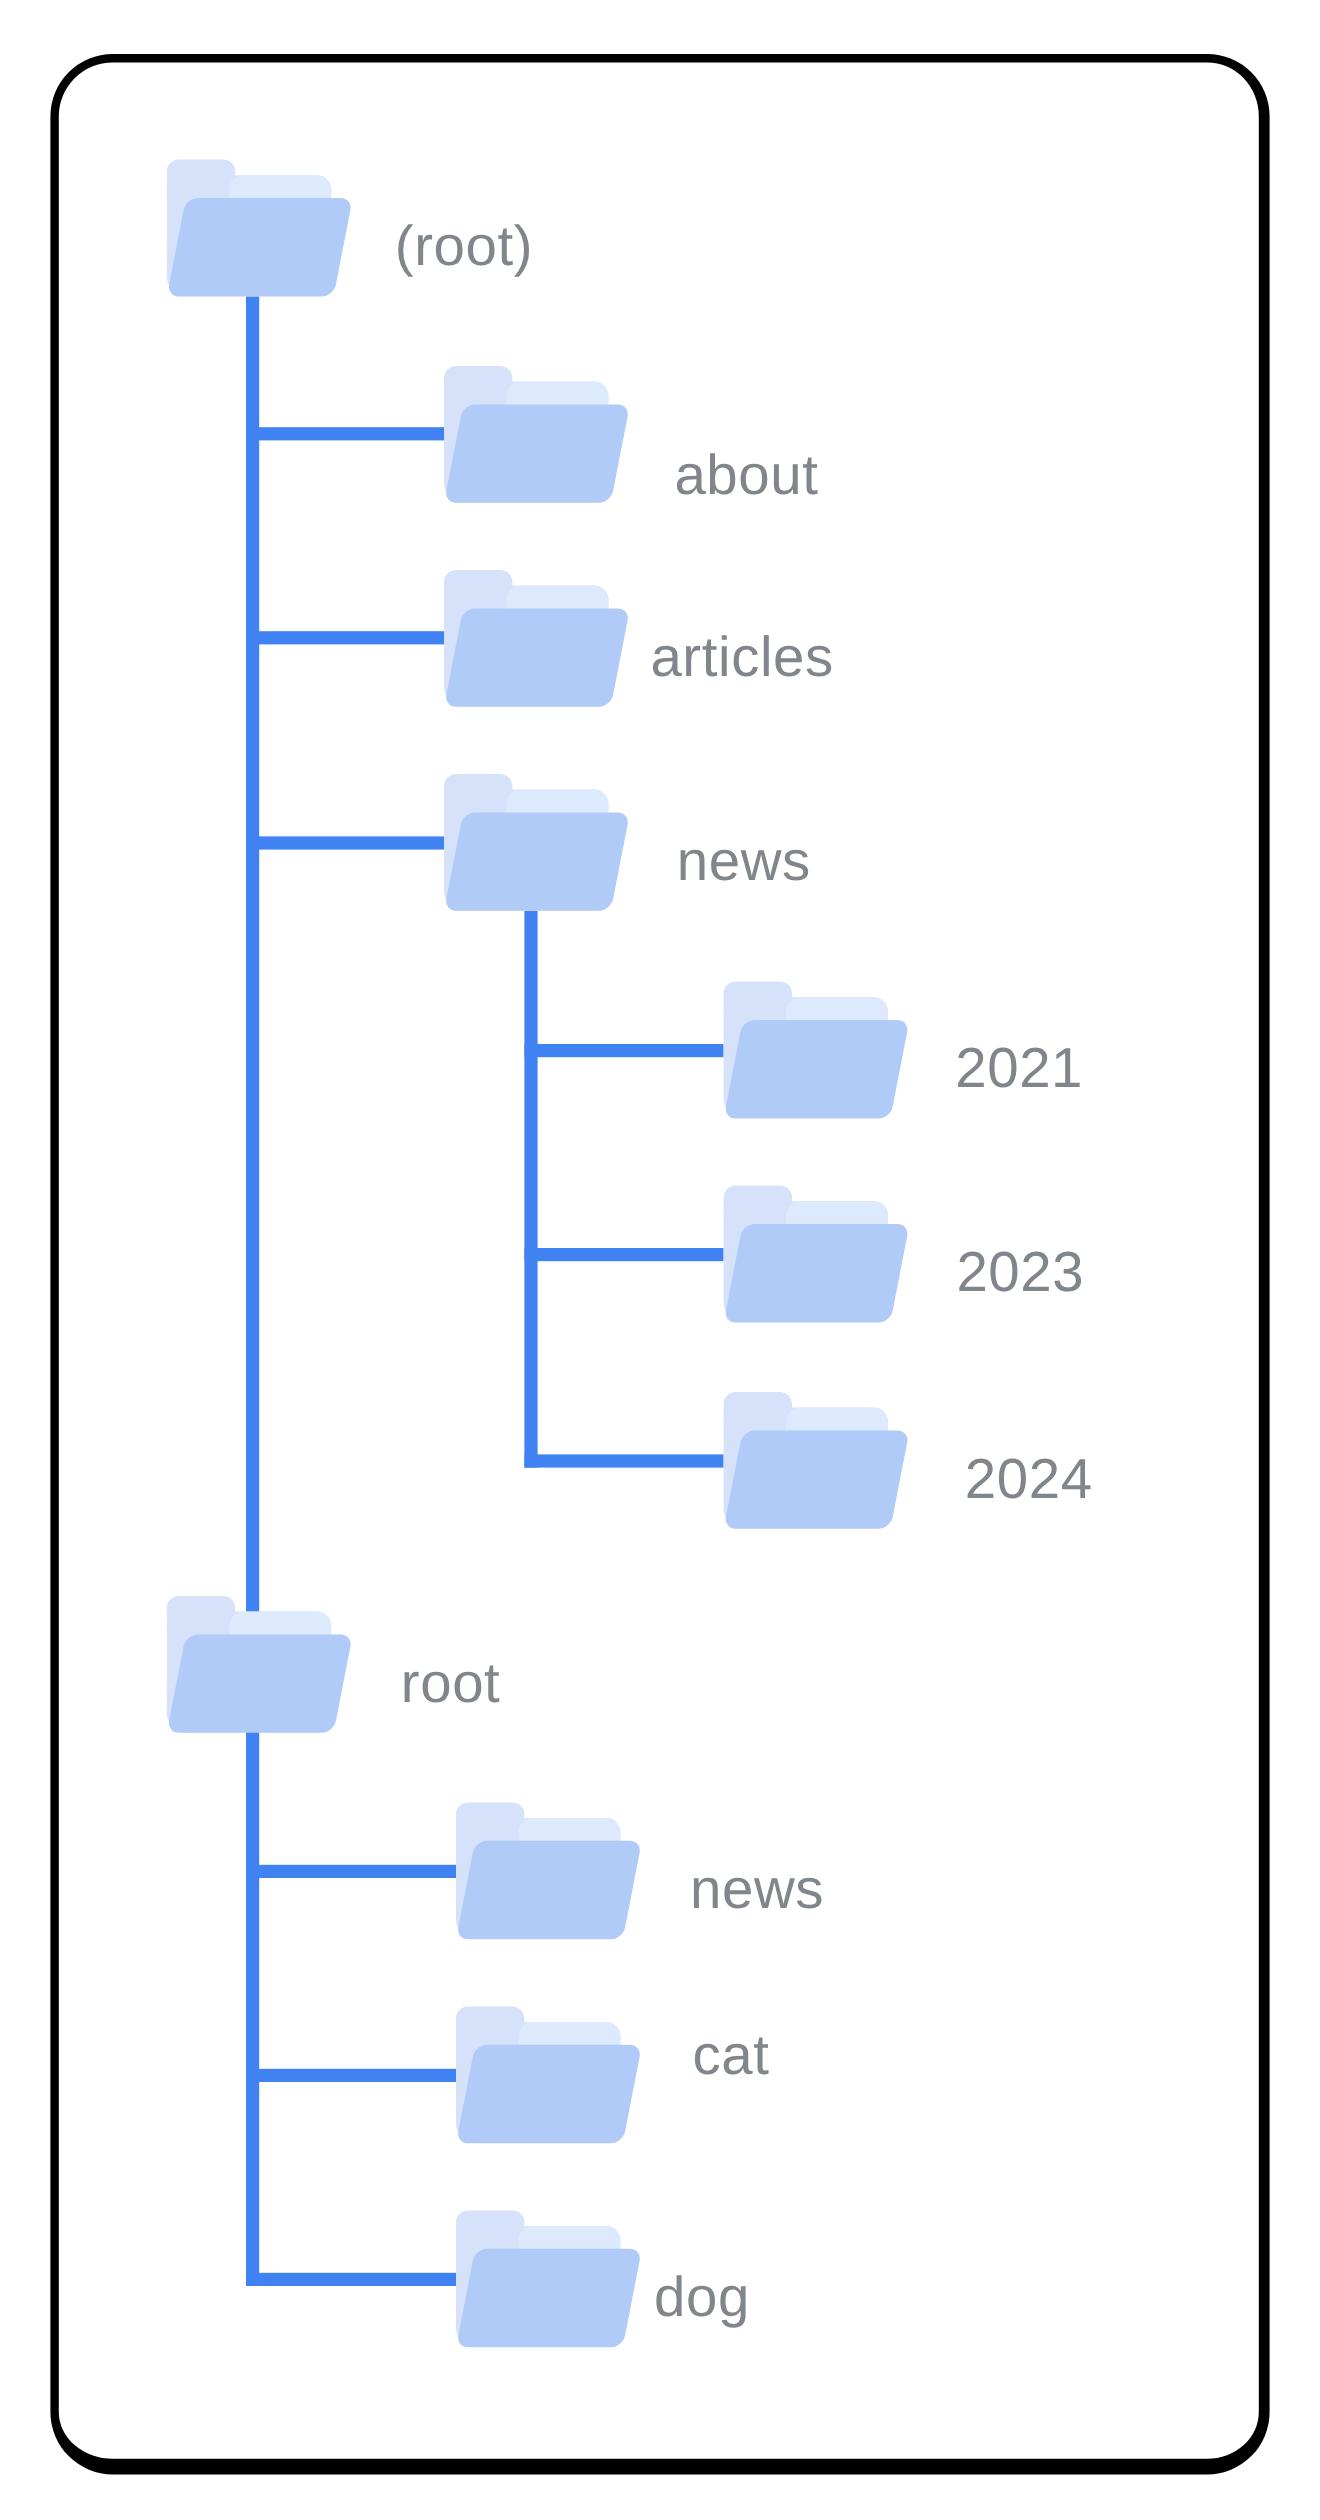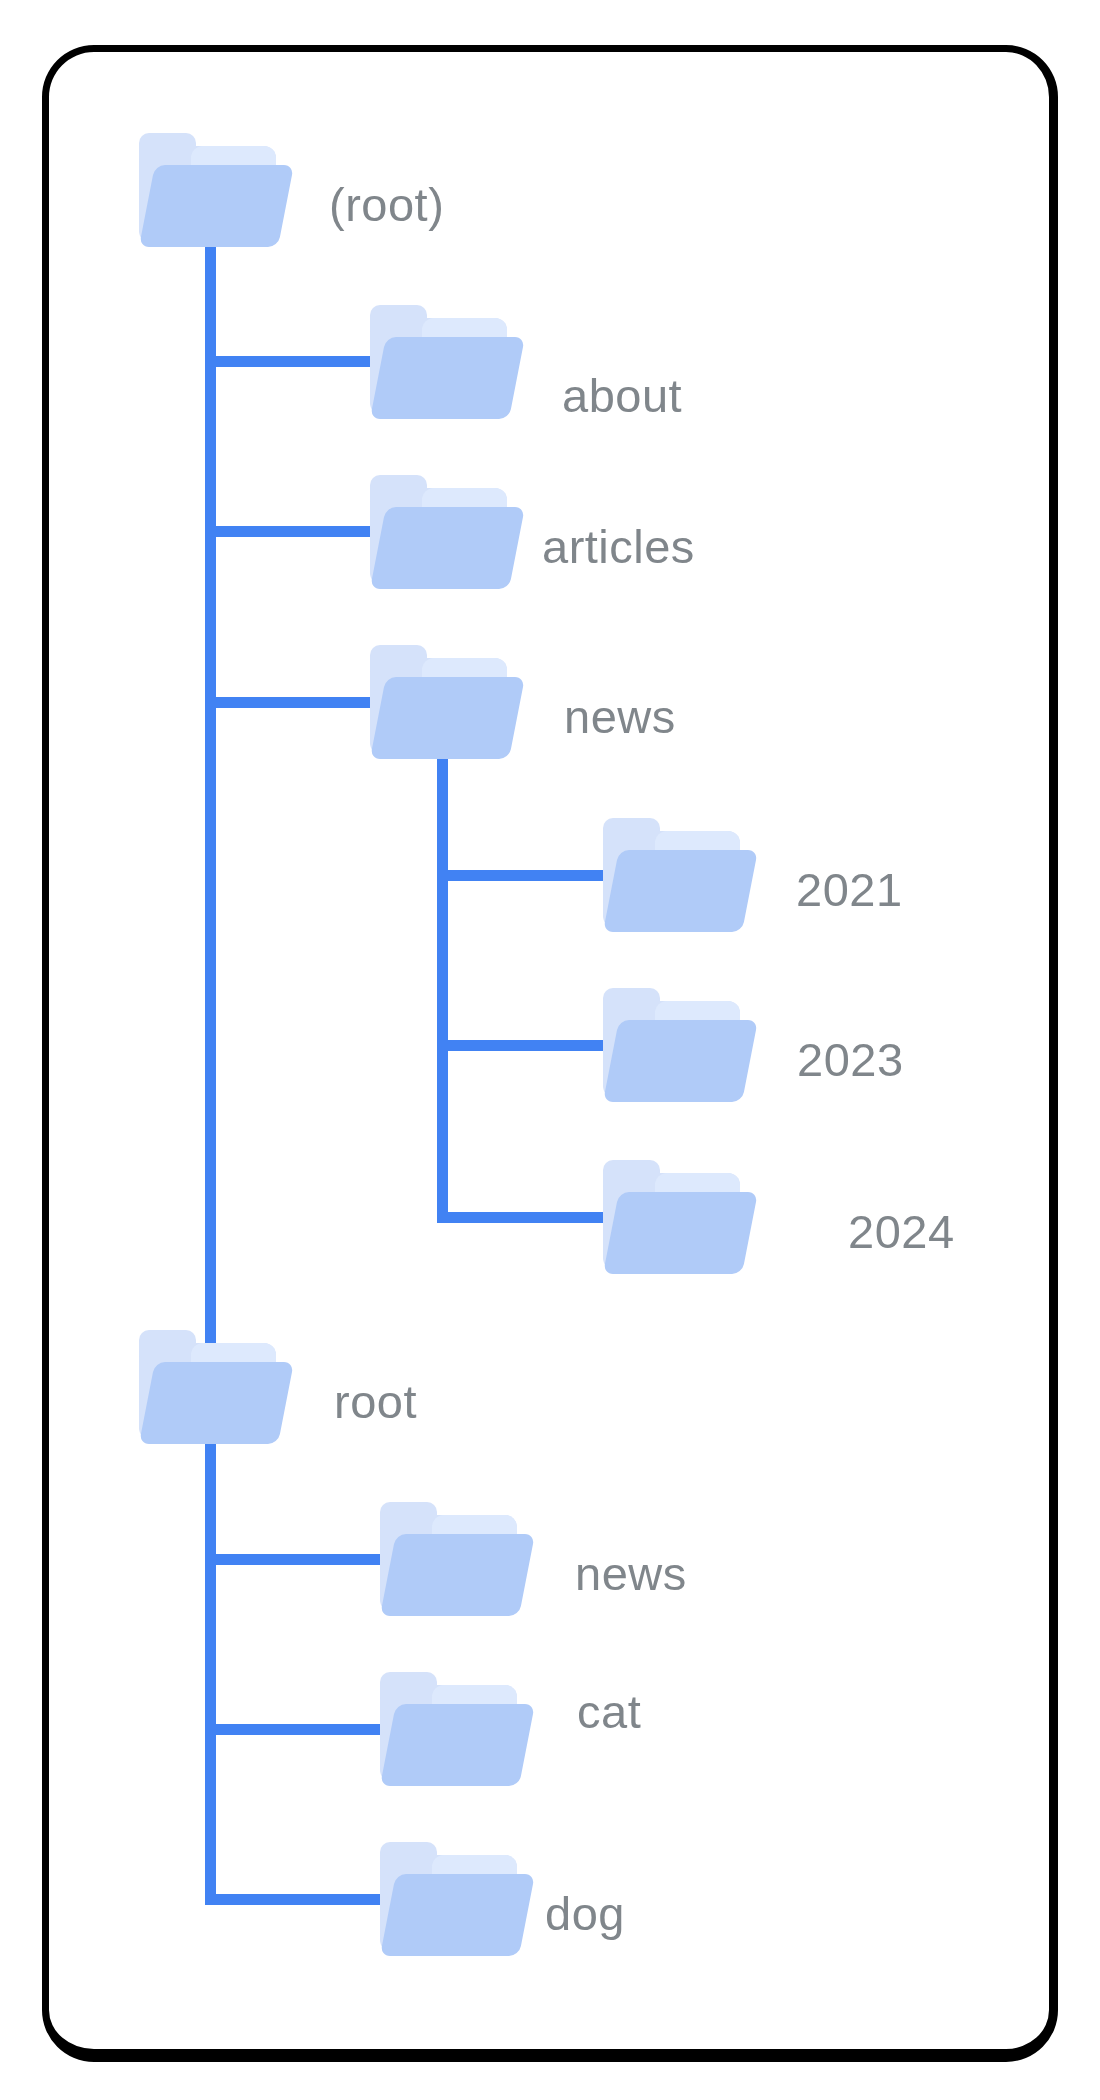--- a/index.html
+++ b/index.html
@@ -55,21 +55,21 @@
   
   .lbl{position:absolute;font-size:47px;font-weight:400;
        color:var(--label,#80868b);height:60px;line-height:60px;
        white-space:nowrap;z-index:3;letter-spacing:0.5px;margin-left:12px;}
   .lbl-root{left:317px;top:175px;}
   .lbl-about{left:550px;top:366px;}
   .lbl-articles{left:530px;top:517px;}
   .lbl-news{left:552px;top:687px;text-align:center;}
   .lbl-2022{left:784px;top:860px;}
   .lbl-2023{left:785px;top:1030px;}
-  .lbl-2024{left:836px;top:1202px;}
+  .lbl-2024{left:792px;top:1202px;}
   .lbl-shop{left:322px;top:1372px;}
   .lbl-bird{left:563px;top:1544px;}
   .lbl-cat{left:565px;top:1682px;}
   .lbl-dog{left:533px;top:1884px;}
 </style>
 </head>
 <body>
 
 <div class="canvas">
 

